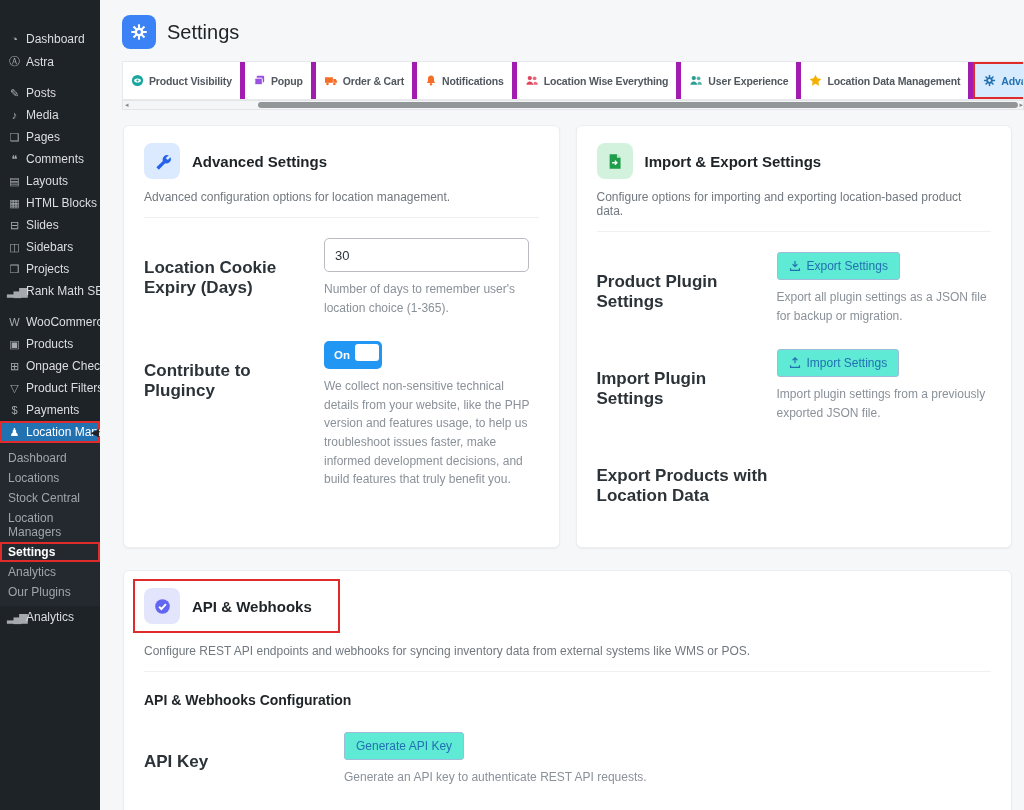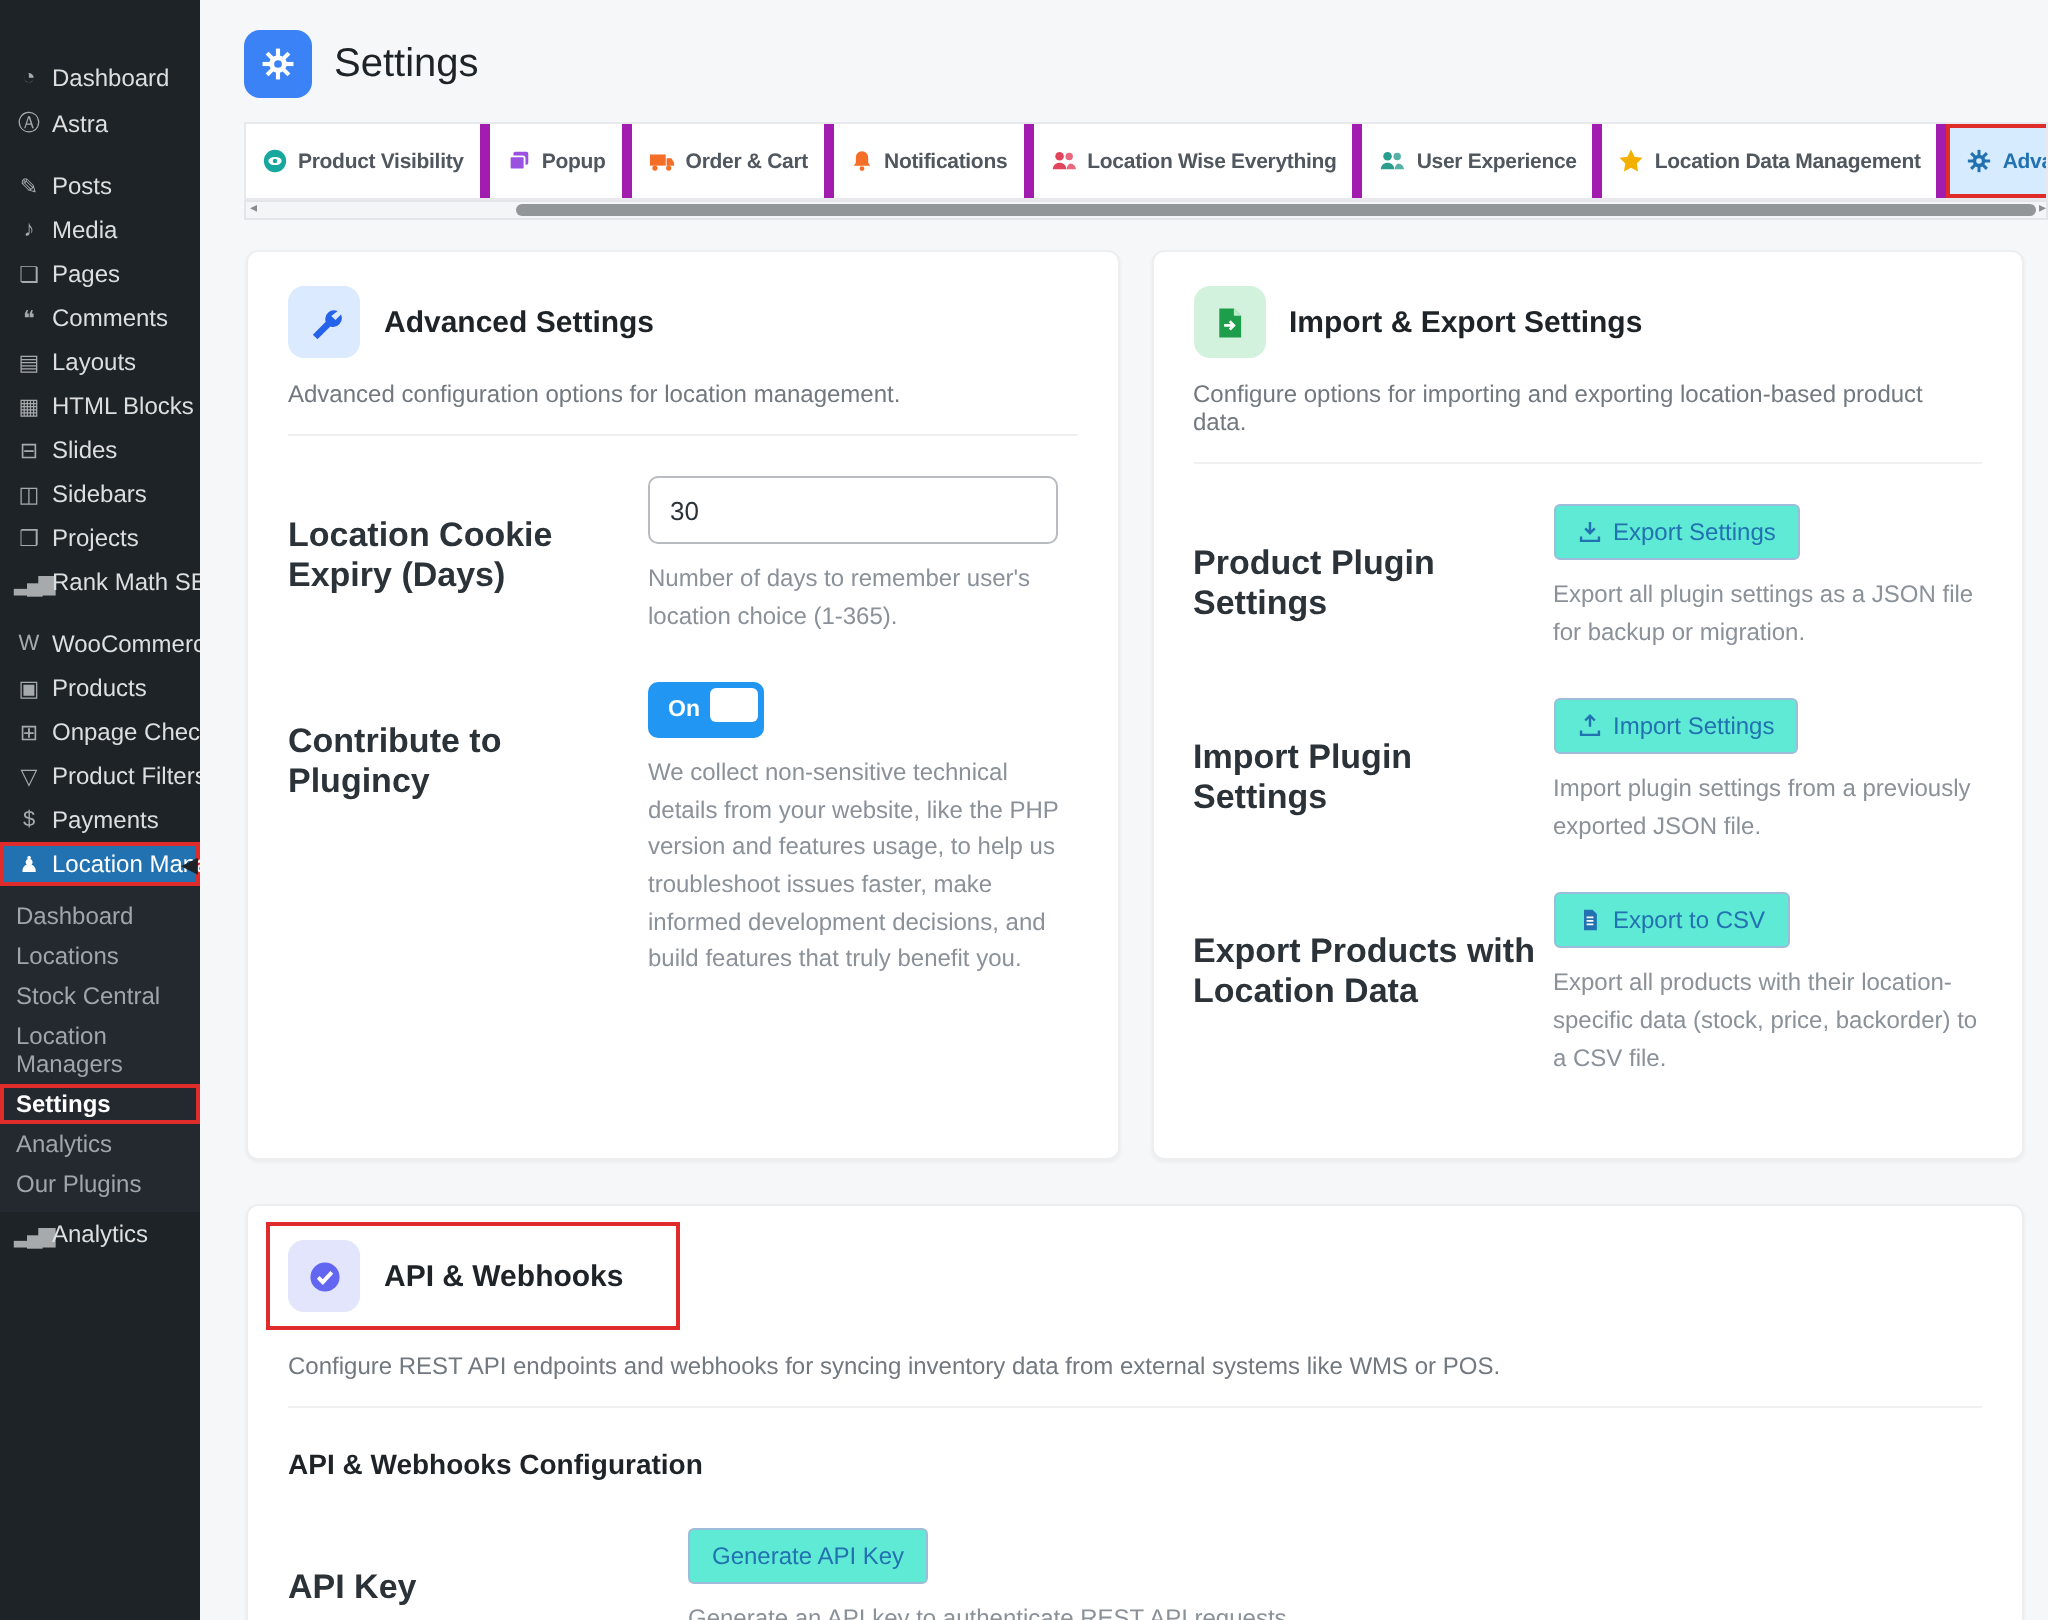--- a/index.html
+++ b/index.html
@@ -330,30 +330,20 @@
                     <path d="M1.8 9.6v2.6h10.4V9.6"></path>
                   </g>
                 </svg>
               <span>Import Settings</span>
             </button>
             <div class="help">Import plugin settings from a previously exported JSON file.</div>
           </div>
         </div>
         <div class="field-row">
           <div class="field-label">Export Products with Location Data</div>
-          <div class="field-control">
-            <button class="btn-outline">
-              <svg width="12" height="12" viewBox="0 0 14 14">
-                  <path d="M3.5 1h5L11 3.5V13h-7.5z" fill="#2271b1"></path>
-                  <path d="M5 5.5h4M5 7.5h4M5 9.5h4" stroke="#fff" stroke-width="1"></path>
-                </svg>
-              <span>Export to CSV</span>
-            </button>
-            <div class="help">Export all products with their location-specific data (stock, price, backorder) to a CSV file.</div>
-          </div>
         </div>
       </div>
     </div>
 
     <div class="card" style="margin-top:22px; min-height:292px;">
       <div>
         <span class="annotated">
           <span class="card-icon ci-indigo">
             <svg width="17" height="17" viewBox="0 0 14 14">
                 <circle cx="7" cy="7" r="6" fill="#6366f1"></circle>

